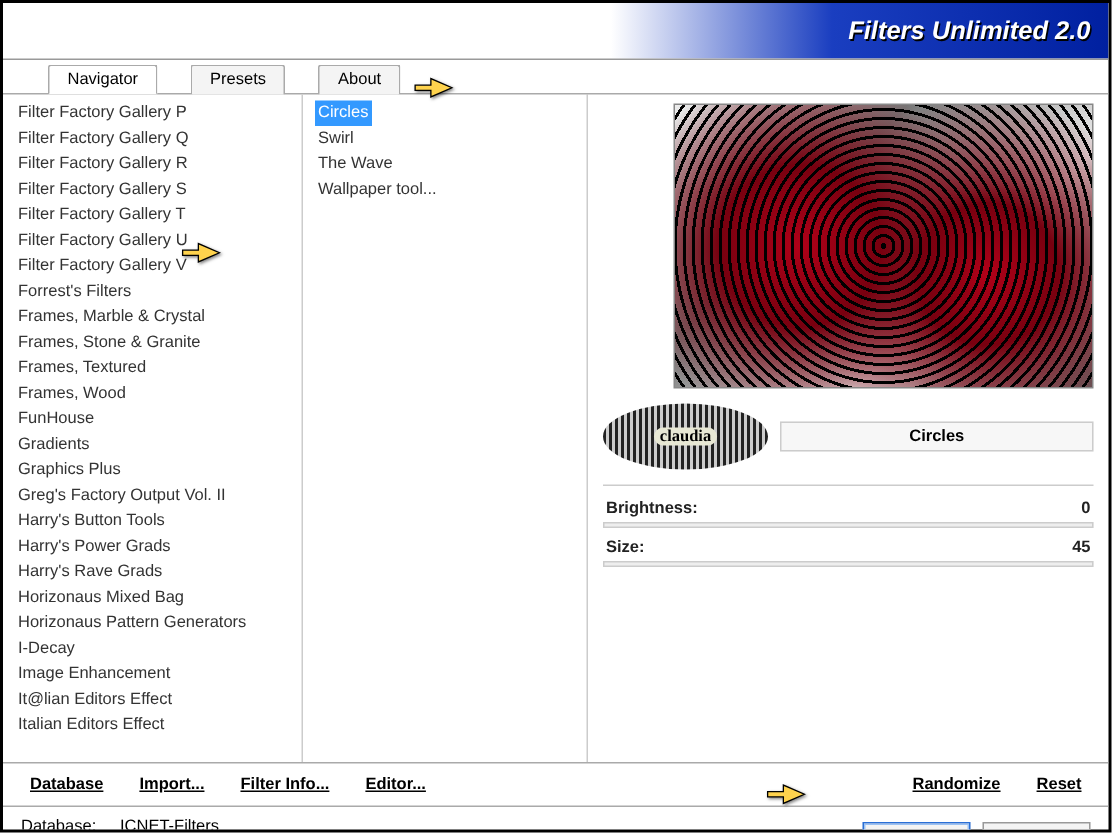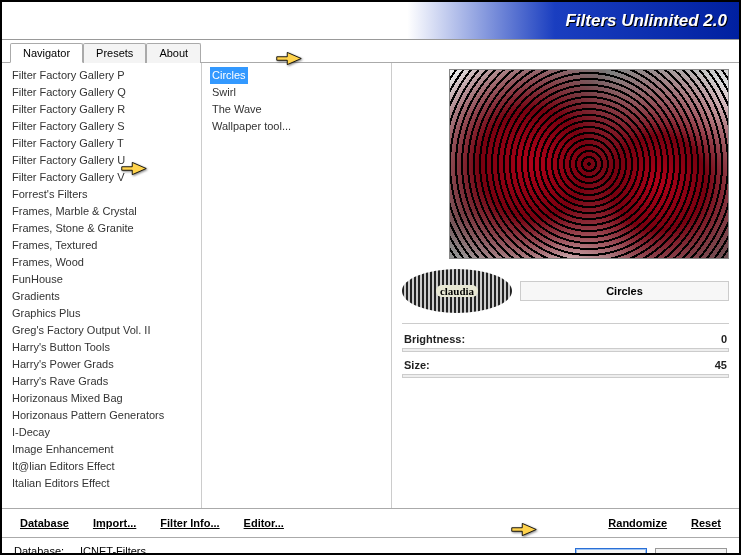--- a/index.html
+++ b/index.html
@@ -2,21 +2,21 @@
 <html><head>
 <meta charset="utf-8">
 <style>
 * { box-sizing: border-box; margin: 0; padding: 0; font-family: "Segoe UI", Tahoma, Arial, sans-serif; font-size: 11px; }
 body { background: #fff; width: 741px; height: 555px; border: 2px solid #000; overflow: hidden; position: relative; }
 
 .title-area { height: 38px; background: linear-gradient(to right, #fff 0%, #fff 55%, #1a3ec0 75%, #0020a0 100%); display: flex; justify-content: flex-end; align-items: center; padding-right: 12px; border-bottom: 1px solid #999; }
 .title-area .title { color: #fff; font-style: italic; font-weight: bold; font-size: 17px; text-shadow: 1px 1px 0 #000; }
 
 .tab-bar { display: flex; gap: 0; margin-top: 2px; padding-left: 8px; border-bottom: 1px solid #aaa; position: relative; }
-.tab { padding: 3px 12px; border: 1px solid #aaa; border-bottom: none; background: #f4f4f4; position: relative; top: 1px; cursor: pointer; border-radius: 2px 2px 0 0; }
+.tab { padding: 3px 12px; border: 1px solid #aaa; border-bottom: none; background: #f4f4f4; position: relative; top: 1px; cursor: pointer; border-radius: 2px 2px 0 0; margin-left: 22px; }
 .tab.active { background: #fff; z-index: 2; border-bottom: 1px solid #fff; }
 
 .main { display: flex; height: 445px; }
 
 .col-left { width: 200px; border-right: 1px solid #ccc; overflow-y: auto; padding: 4px 0 4px 8px; position: relative; }
 .col-mid  { width: 190px; border-right: 1px solid #ccc; padding: 4px 0 4px 8px; }
 .col-right{ flex:1; padding: 6px 10px 4px 10px; display:flex; flex-direction:column;font-weight:bold; }
 
 .list-item { padding: 1px 2px; color: #333; cursor: pointer; white-space: nowrap; line-height: 15px; position: relative; }
 .list-item.selected { background: #3399ff; color: #fff; display: inline-block; }

